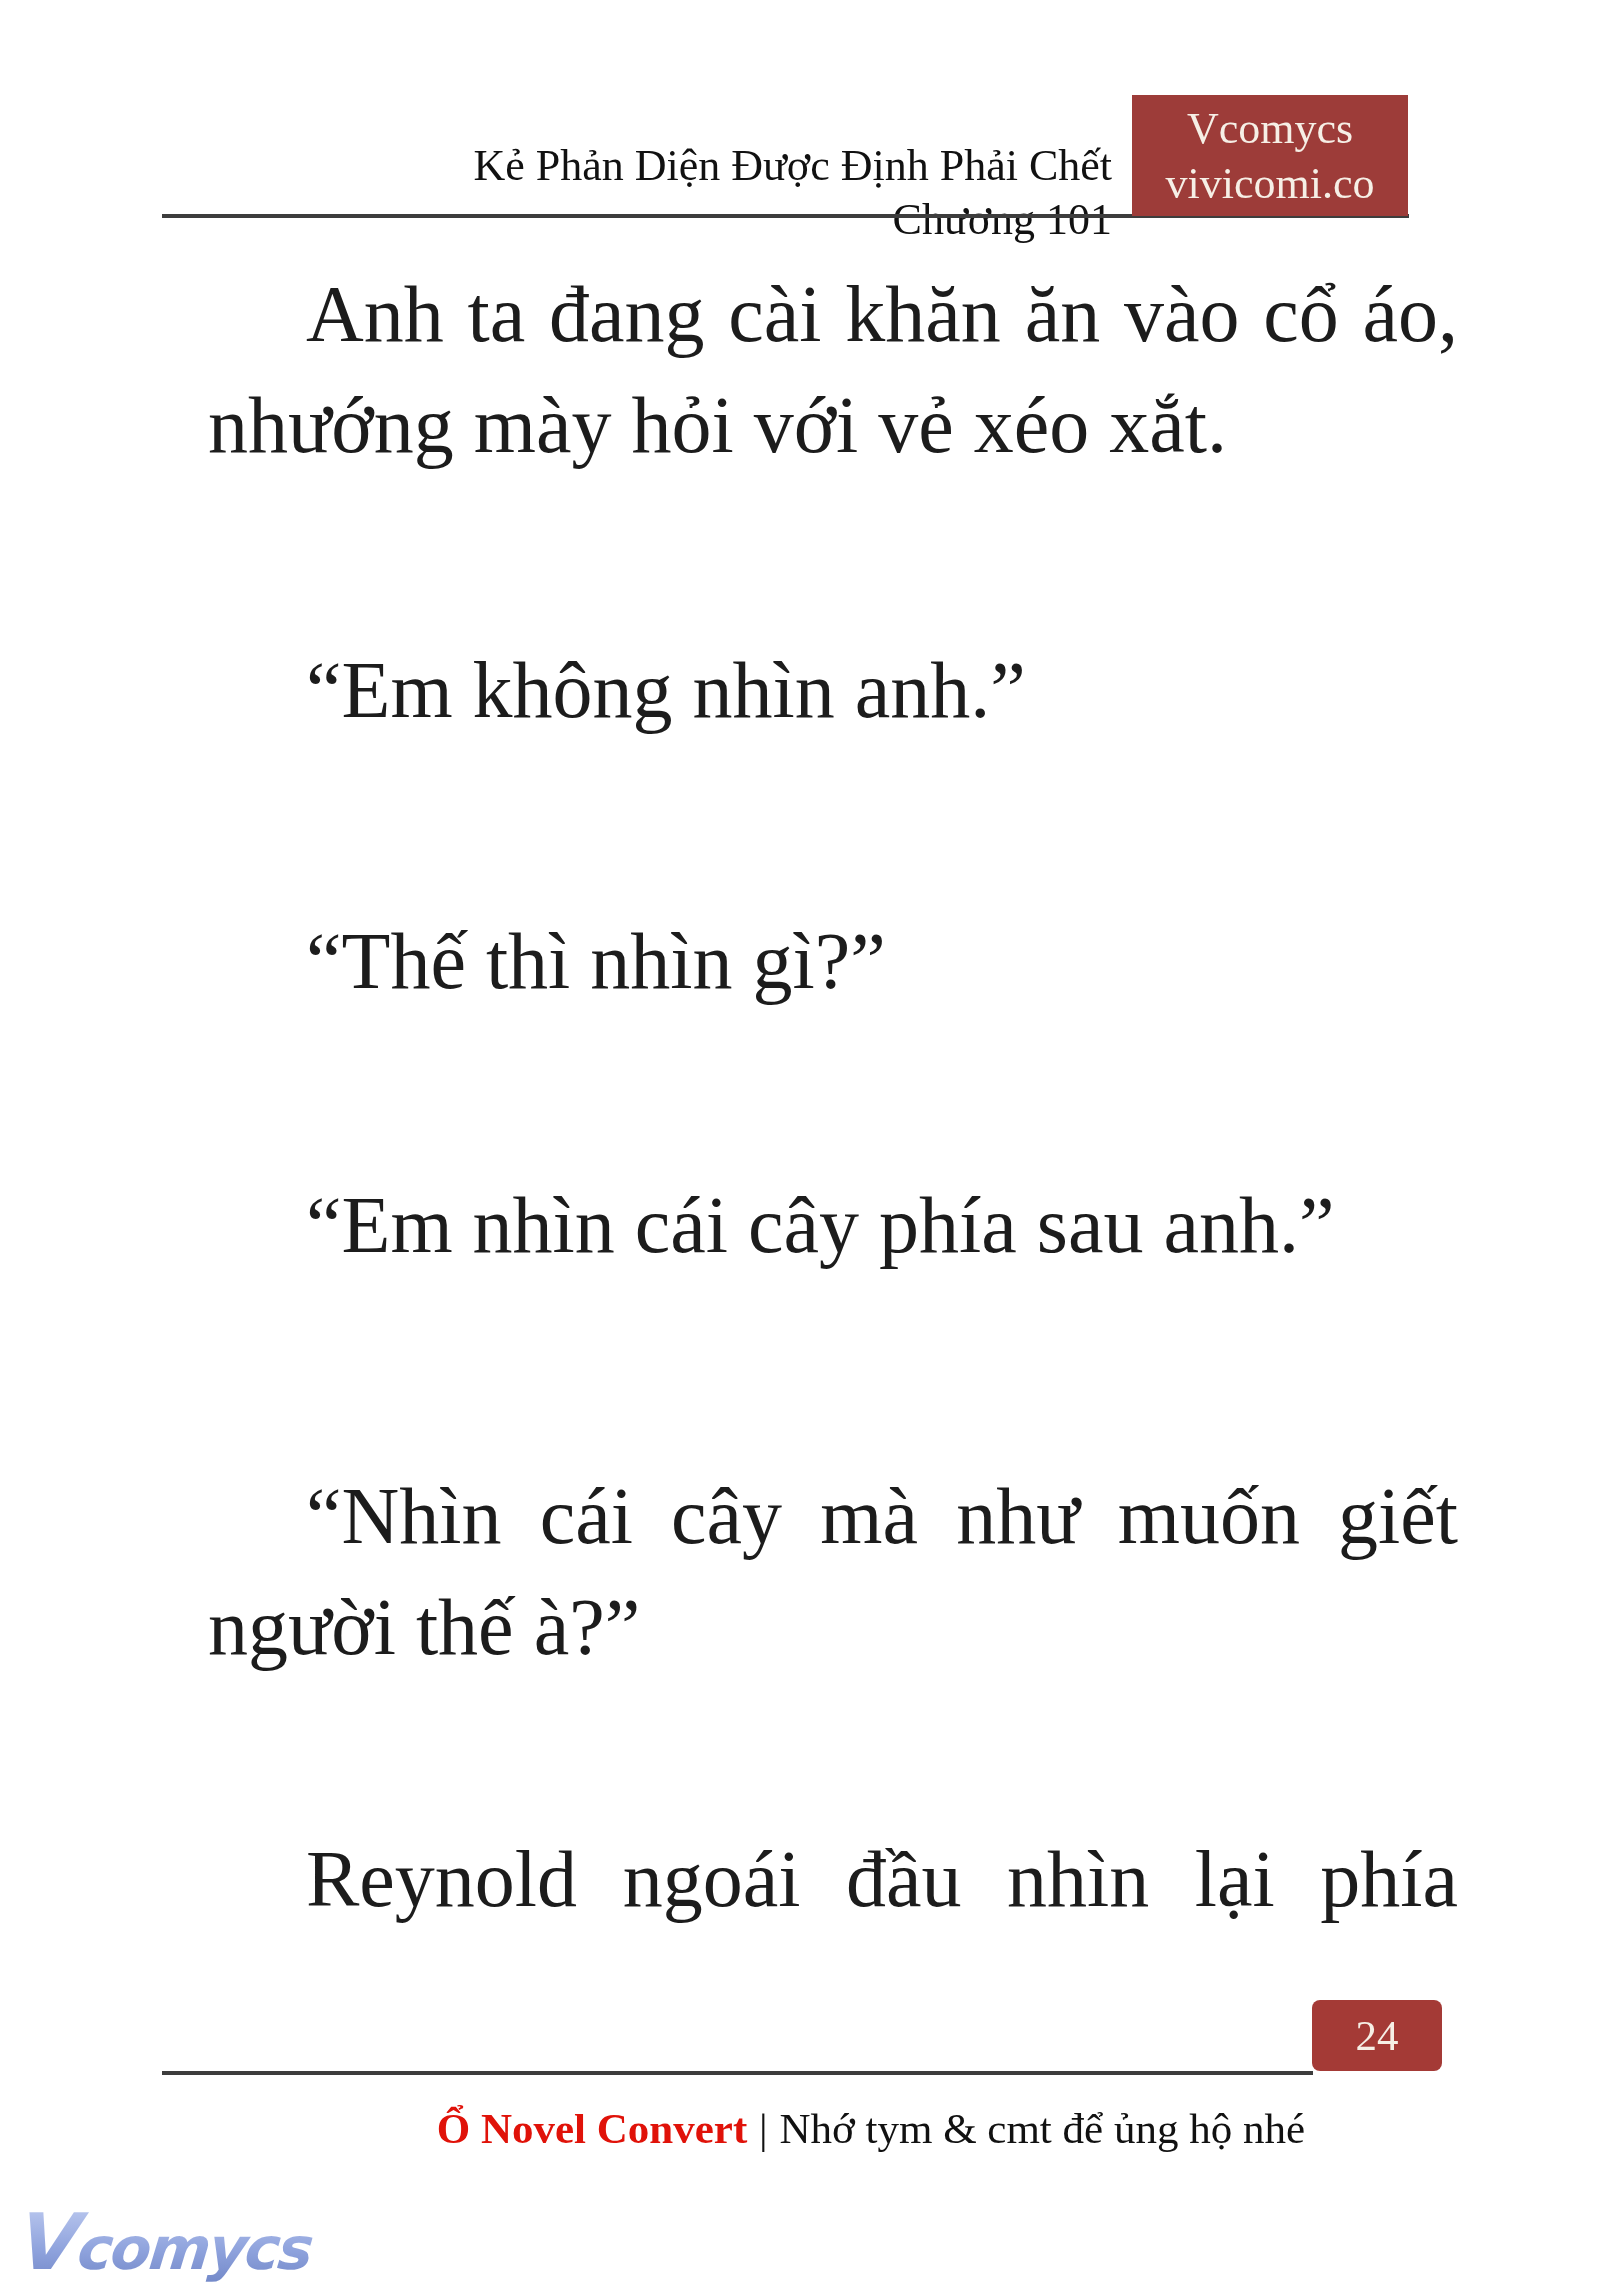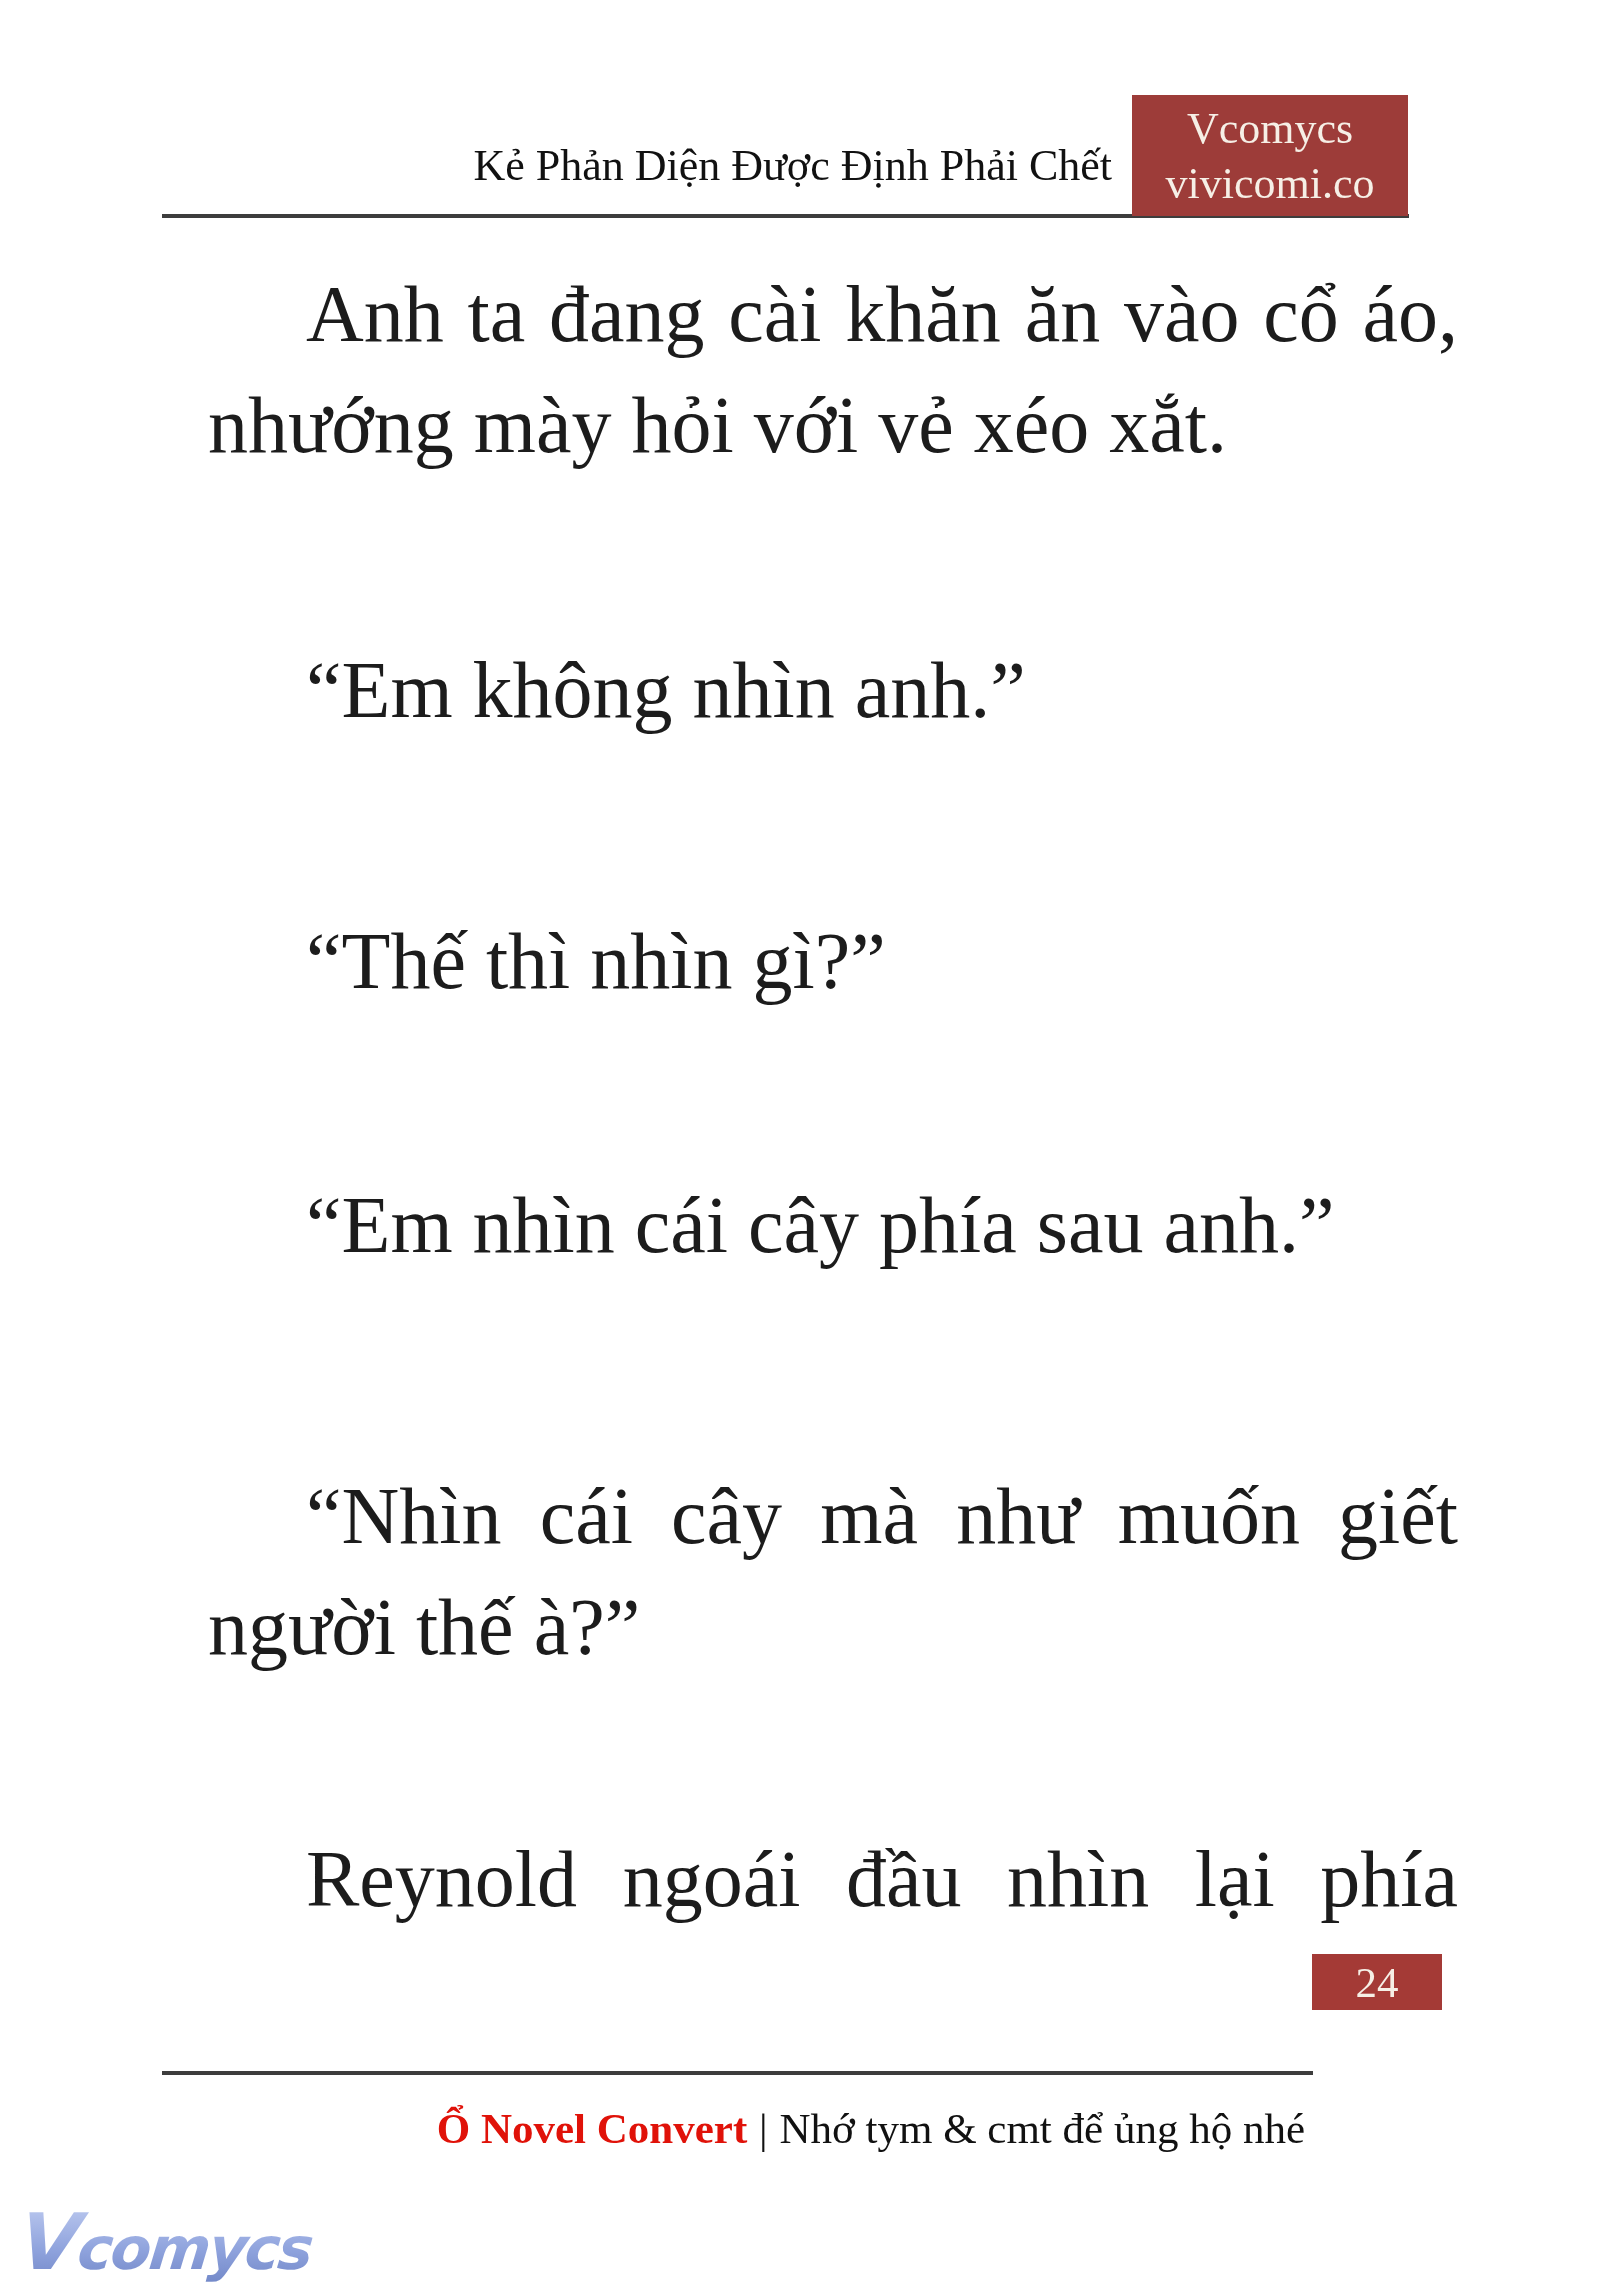--- a/index.html
+++ b/index.html
@@ -79,27 +79,28 @@
     line-height: 51px;
     white-space: nowrap;
     color: #111;
     margin-top: 24px;
   }
   .credit-name { font-weight: bold; }
   .credit-sep { padding: 0 11.8px; color: #111; }
   .page-box {
     position: absolute;
     left: 1312px;
-    top: 1954px;
+    top: 2000px;
     width: 130px;
-    height: 56px;
+    height: 71px;
     display: flex;
     align-items: center;
     justify-content: center;
     font-size: 43px;
+    border-radius: 8px;
   }
 
   
   .watermark {
     position: absolute;
     left: 19.6px;
     top: 2203px;
     font-family: "DejaVu Sans", sans-serif;
     font-style: italic;
     font-weight: bold;
@@ -115,20 +116,21 @@
   }
   .watermark::first-letter { font-size: 78px; }
 </style>
 </head>
 <body>
 
 <div class="page">
 
   <div class="title-block">
     <div>Kẻ Phản Diện Được Định Phải Chết</div>
+    <div>Chương 101</div>
   </div>
 
   <div class="badge" style="background-color: rgb(157, 60, 57); color: rgb(246, 239, 230);">
     <div>Vcomycs</div>
     <div>vivicomi.co</div>
   </div>
 
   <div class="rule header-rule" style="background-color: rgb(61, 61, 61);"></div>
 
   <div class="body-text">

